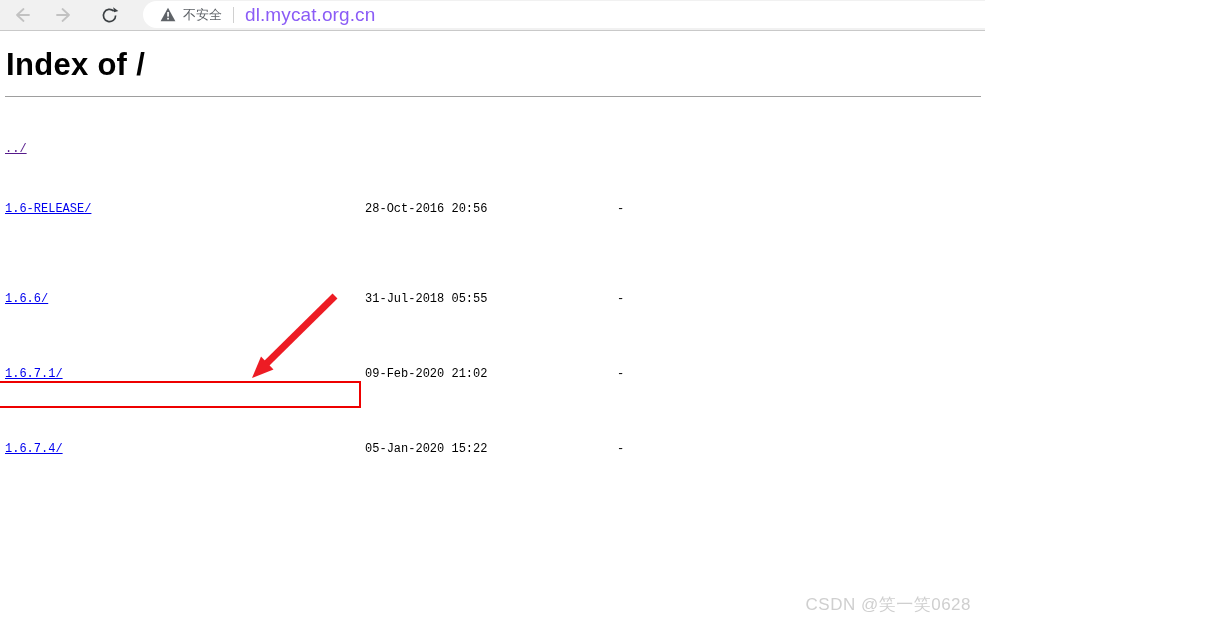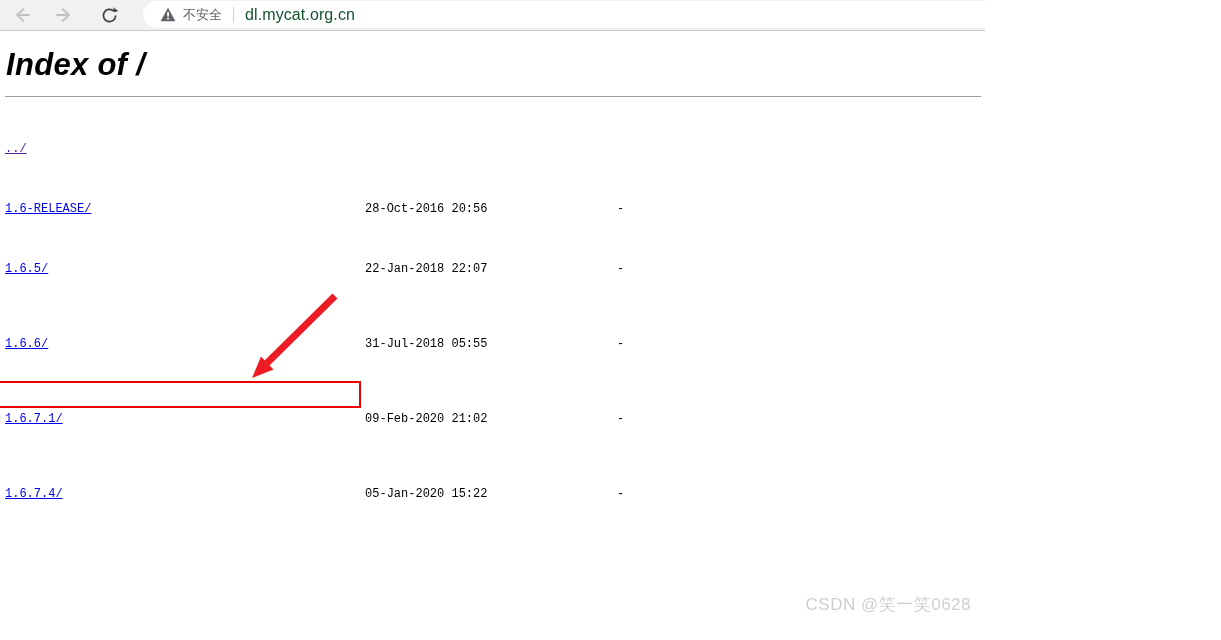--- a/index.html
+++ b/index.html
@@ -12,26 +12,26 @@
              border-bottom:1px solid #c9c9c9; }
   .nav-icons { position:absolute; left:10px; top:0; height:30px;
                display:flex; align-items:center; gap:22px; }
   .icon-btn { width:22px; height:22px; display:flex; align-items:center;
               justify-content:center; cursor:default; }
   .addressbar { position:absolute; left:143px; right:0; top:1px; bottom:2px;
                 background:#fff; border-radius:14px 0 0 14px;
                 display:flex; align-items:center; padding-left:17px; }
   .sec-label { font-size:13px; color:#5f6368; margin-left:7px; }
   .addr-sep { width:1px; height:16px; background:#d0d0d0; margin:0 11px; }
-  .url-text { font-size:16px; color:#14532d; letter-spacing:0.1px; }
+  .url-text { font-size:19px; color:#8b5cf6; letter-spacing:0.1px; }
 
   
   .content { padding:0; }
   h1.index-title { font-size:31px; font-weight:bold; color:#000;
-                   margin:16px 6px 13px 6px; letter-spacing:0.3px;font-style:italic; }
+                   margin:16px 6px 13px 6px; letter-spacing:0.3px; }
   hr.rule { border:none; border-top:1px solid #9e9e9e; margin:0 4px 0 5px; }
 
   .listing { margin:15px 0 0 5px;
              font-family:"Liberation Mono","DejaVu Sans Mono",monospace;
              font-size:12px; line-height:15px; white-space:pre; color:#000; }
   .row { height:15px; }
   .row a.name { display:inline-block; width:50ch; color:var(--link,#0000ee);
                 text-decoration:underline; }
   .row a.name.visited { color:var(--visited-link,#551a8b); }
   .row .date { display:inline-block; width:17ch; }
@@ -86,21 +86,20 @@
 
   <div class="content">
     <h1 class="index-title">Index of /</h1>
     <hr class="rule">
 
     <div class="listing">
   <div class="row"><a class="name visited" href="#">../</a><span class="date"></span><span class="size"></span></div>
 
   <div class="row"><a class="name" href="#">1.6-RELEASE/</a><span class="date">28-Oct-2016 20:56</span><span class="size">-</span></div>
 
-  <div class="row"><a class="name" href="#">1.6.5/</a><span class="date">22-Jan-2018 22:07</span><span class="size">-</span></div>
 
 
   <div class="row"><a class="name" href="#">1.6.6/</a><span class="date">31-Jul-2018 05:55</span><span class="size">-</span></div>
 
 
   <div class="row"><a class="name" href="#">1.6.7.1/</a><span class="date">09-Feb-2020 21:02</span><span class="size">-</span></div>
 
 
   <div class="row"><a class="name" href="#">1.6.7.4/</a><span class="date">05-Jan-2020 15:22</span><span class="size">-</span></div>
 

